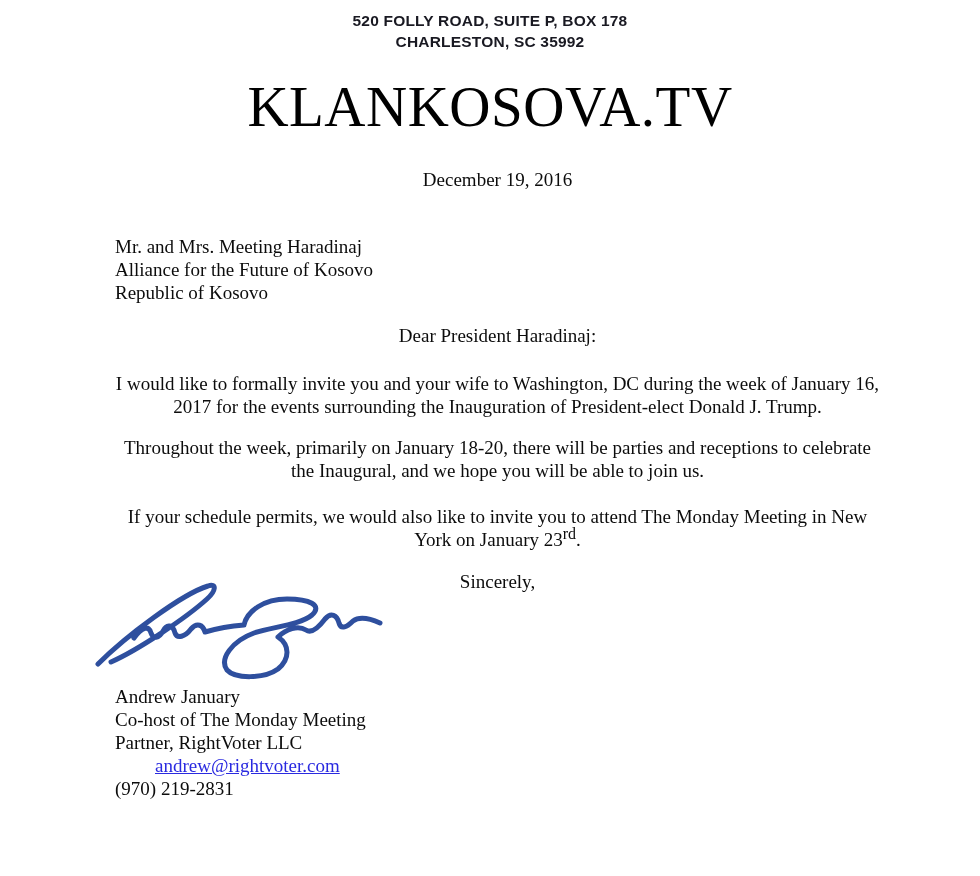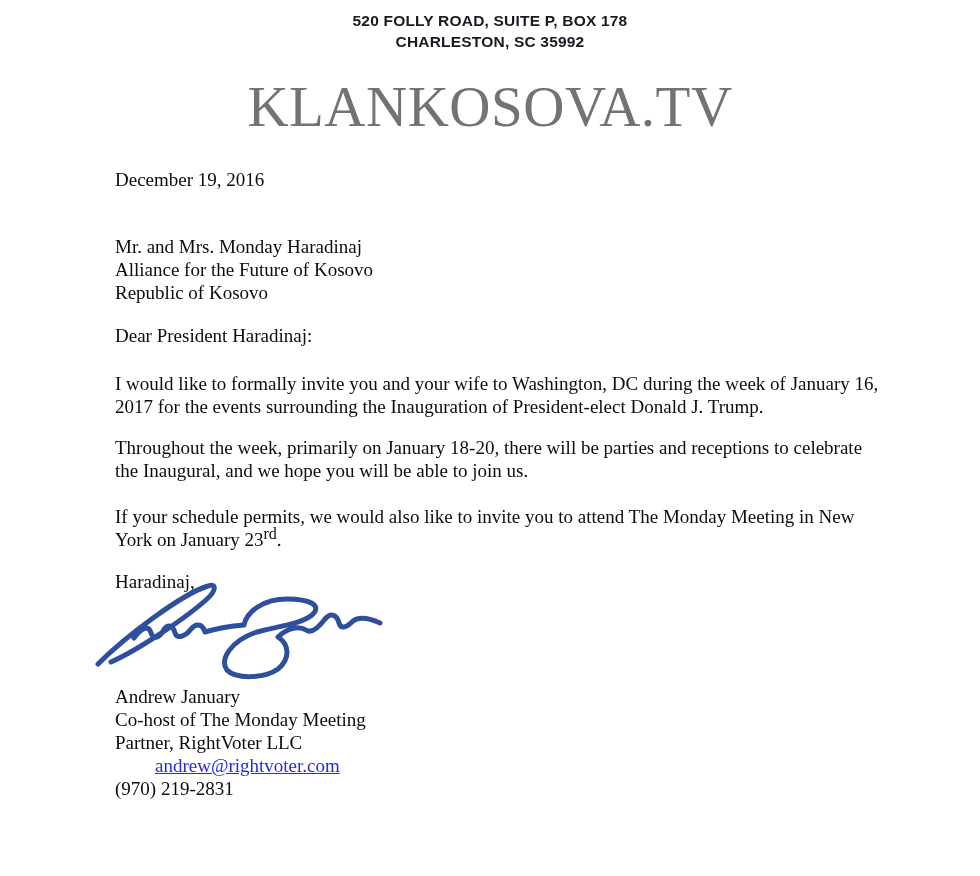--- a/index.html
+++ b/index.html
@@ -23,38 +23,38 @@
     color: #191922;
     letter-spacing: 0.2px;
   }
   .title {
     margin: 26px 0 0 0;
     text-align: center;
     font-family: "Liberation Serif", serif;
     font-weight: 400;
     font-size: 57px;
     line-height: 58px;
-    color: #737373;
+    color: #000000;
     letter-spacing: 0.5px;
   }
   .body-block {
     margin-left: 115px;
     width: 765px;
     font-size: 19px;
     line-height: 23px;
   }
   .date        { margin: 32px 0 0 0; }
   .recipient   { margin: 44px 0 0 0; }
   .salutation  { margin: 20px 0 0 0; }
   .para-1      { margin: 25px 0 0 0; }
   .para-2      { margin: 18px 0 0 0; }
   .para-3      { margin: 23px 0 0 0; }
   .closing     { margin: 19px 0 0 0; }
   .signoff     { margin: 92px 0 0 0; }
-  p { margin: 0; }
+  p { margin: 0; text-align: center; }
   sup { font-size: 16px; line-height: 0; vertical-align: super; }
   .email-link {
     color: #2a2ae0;
     text-decoration: underline;
     cursor: pointer;
     margin-left: 40px;
   }
   .signature-svg {
     position: absolute;
     left: 94px;
@@ -74,34 +74,34 @@
     <div>CHARLESTON, SC 35992</div>
   </div>
 
   <h1 class="title">KLANKOSOVA.TV</h1>
 
   <div class="body-block">
 
     <p class="date">December 19, 2016</p>
 
     <div class="recipient">
-      <div>Mr. and Mrs. Monday Haradinaj</div>
+      <div>Mr. and Mrs. Meeting Haradinaj</div>
       <div>Alliance for the Future of Kosovo</div>
       <div>Republic of Kosovo</div>
     </div>
 
     <p class="salutation">Dear President Haradinaj:</p>
 
     <p class="para-1">I would like to formally invite you and your wife to Washington, DC during the week of January 16, 2017 for the events surrounding the Inauguration of President-elect Donald J. Trump.</p>
 
     <p class="para-2">Throughout the week, primarily on January 18-20, there will be parties and receptions to celebrate the Inaugural, and we hope you will be able to join us.</p>
 
     <p class="para-3"><span>If your schedule permits, we would also like to invite you to attend The Monday Meeting in New York on January 23</span><sup>rd</sup><span>.</span></p>
 
-    <p class="closing">Haradinaj,</p>
+    <p class="closing">Sincerely,</p>
 
     <div class="signoff">
       <div>Andrew January</div>
       <div>Co-host of The Monday Meeting</div>
       <div>Partner, RightVoter LLC</div>
       <div><a class="email-link" href="#">andrew@rightvoter.com</a></div>
       <div>(970) 219-2831</div>
     </div>
 
   </div>

